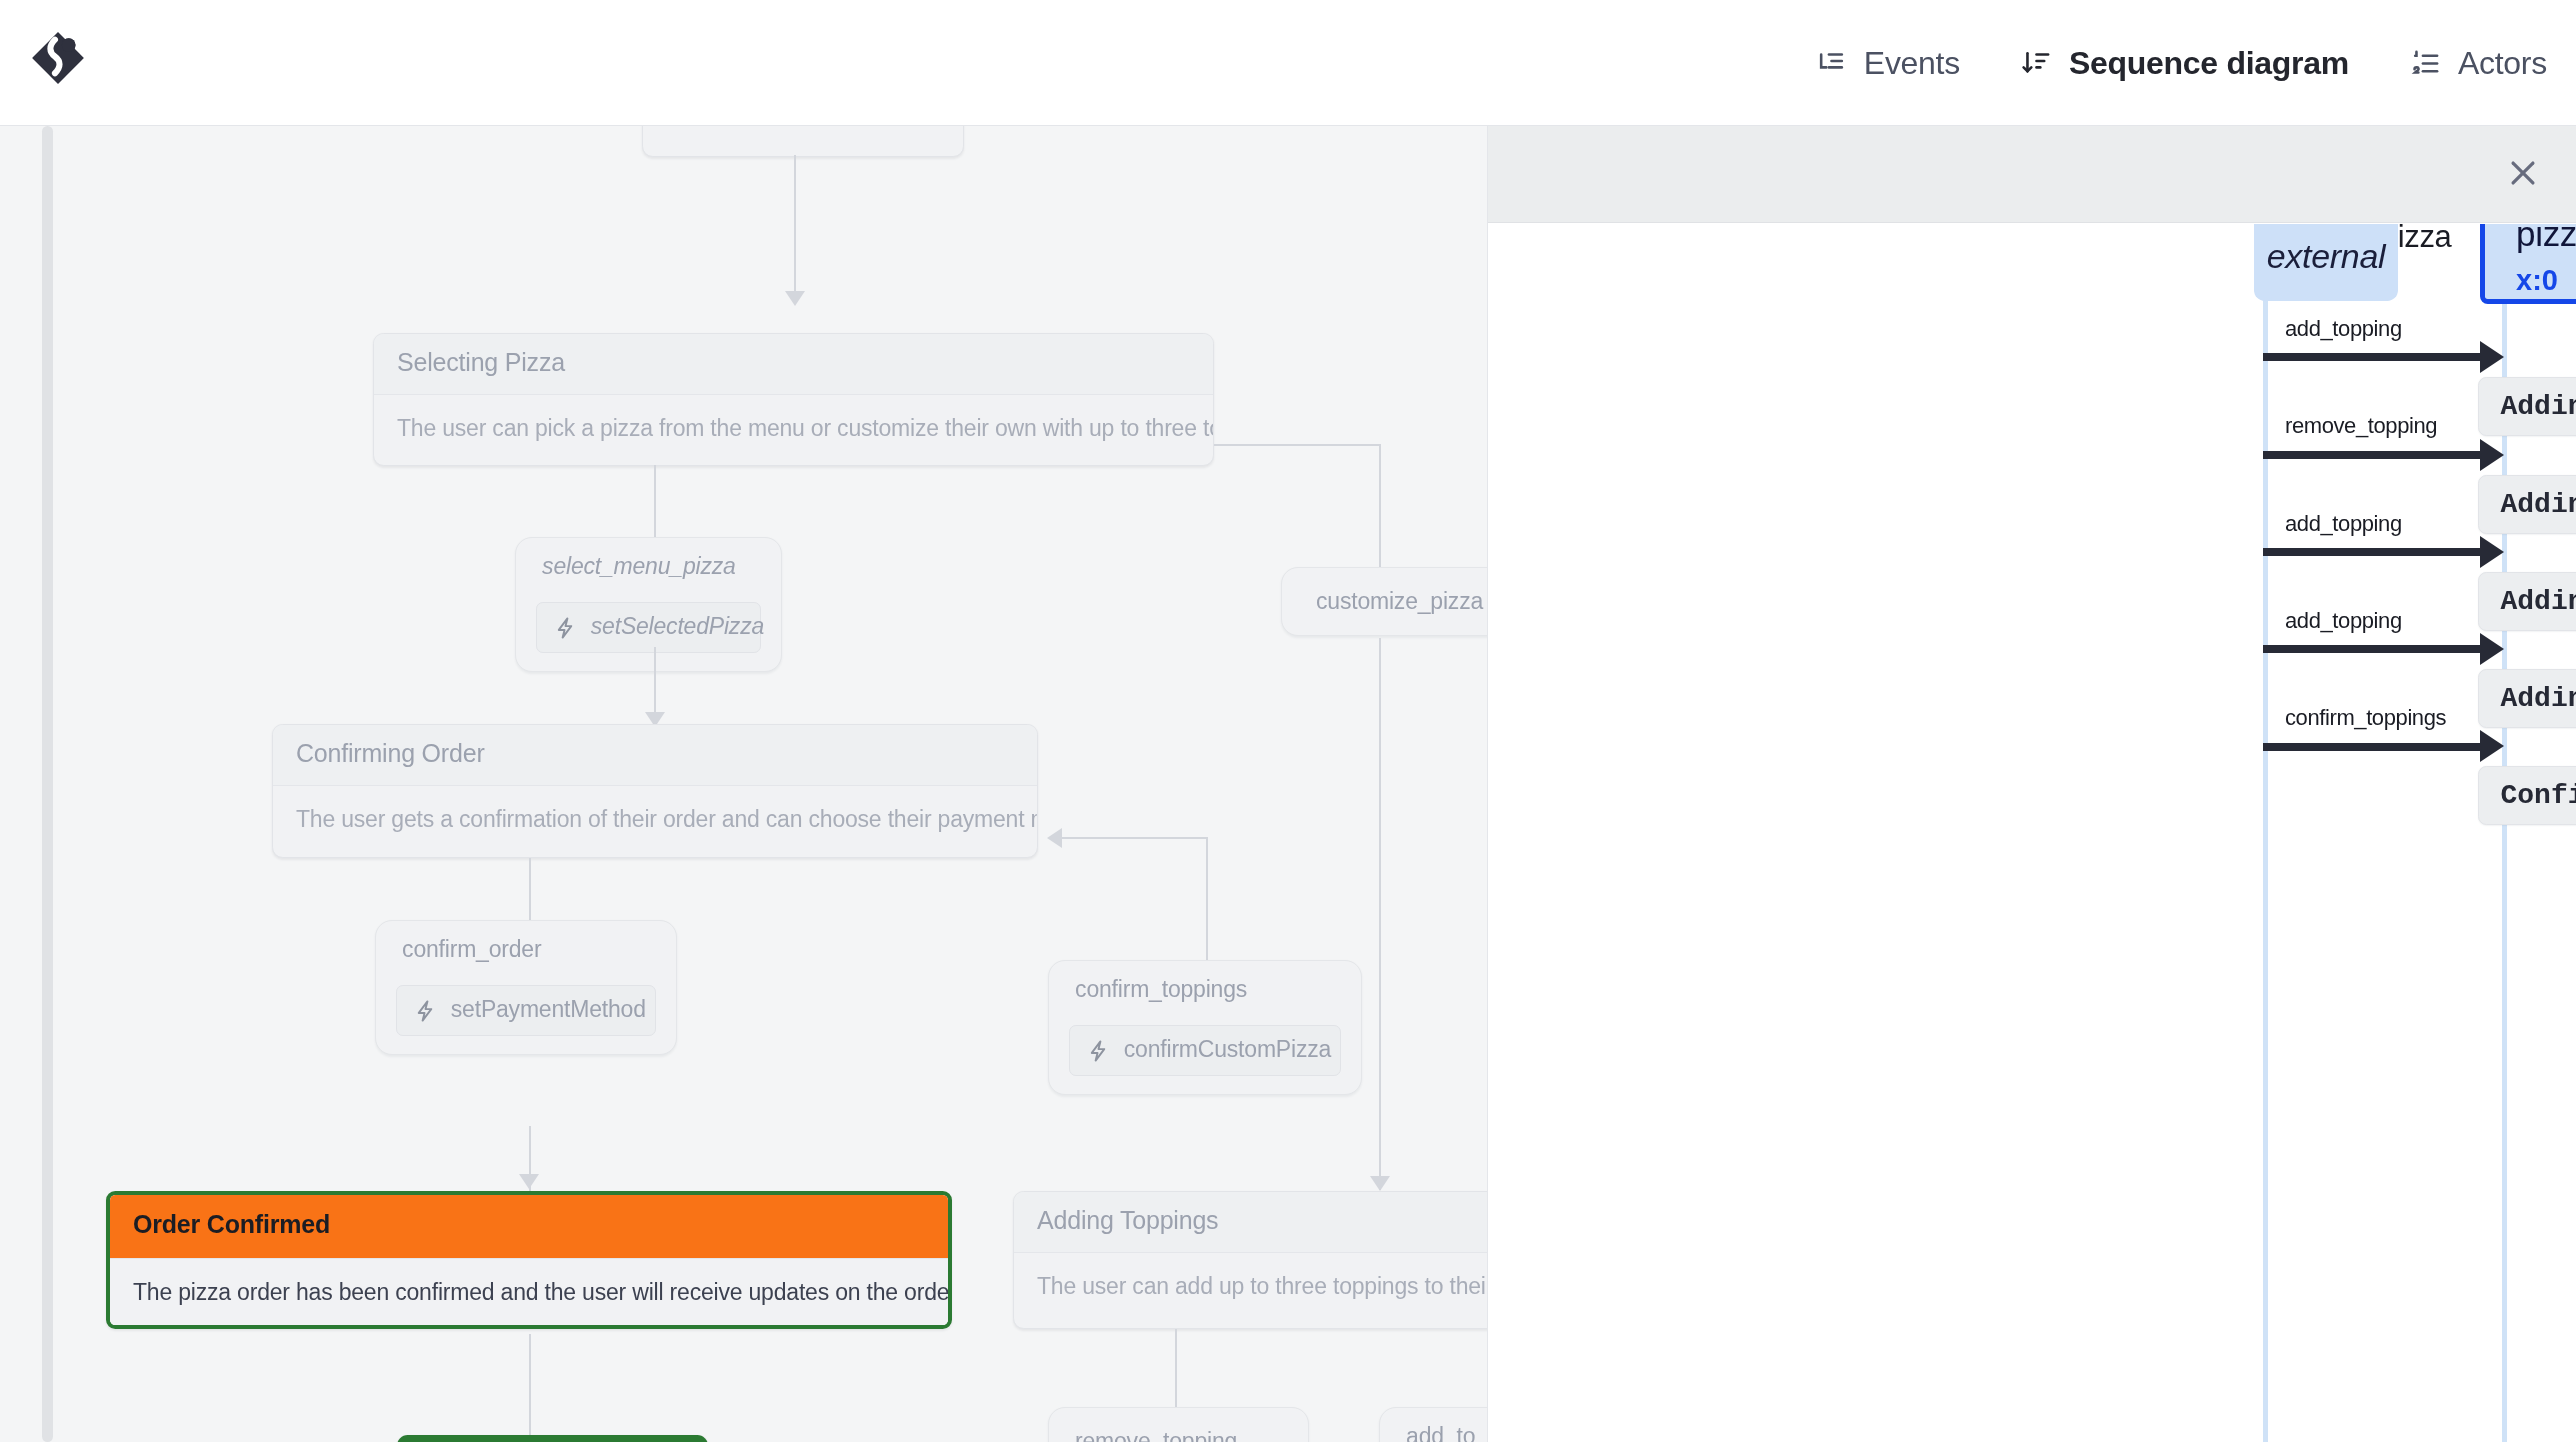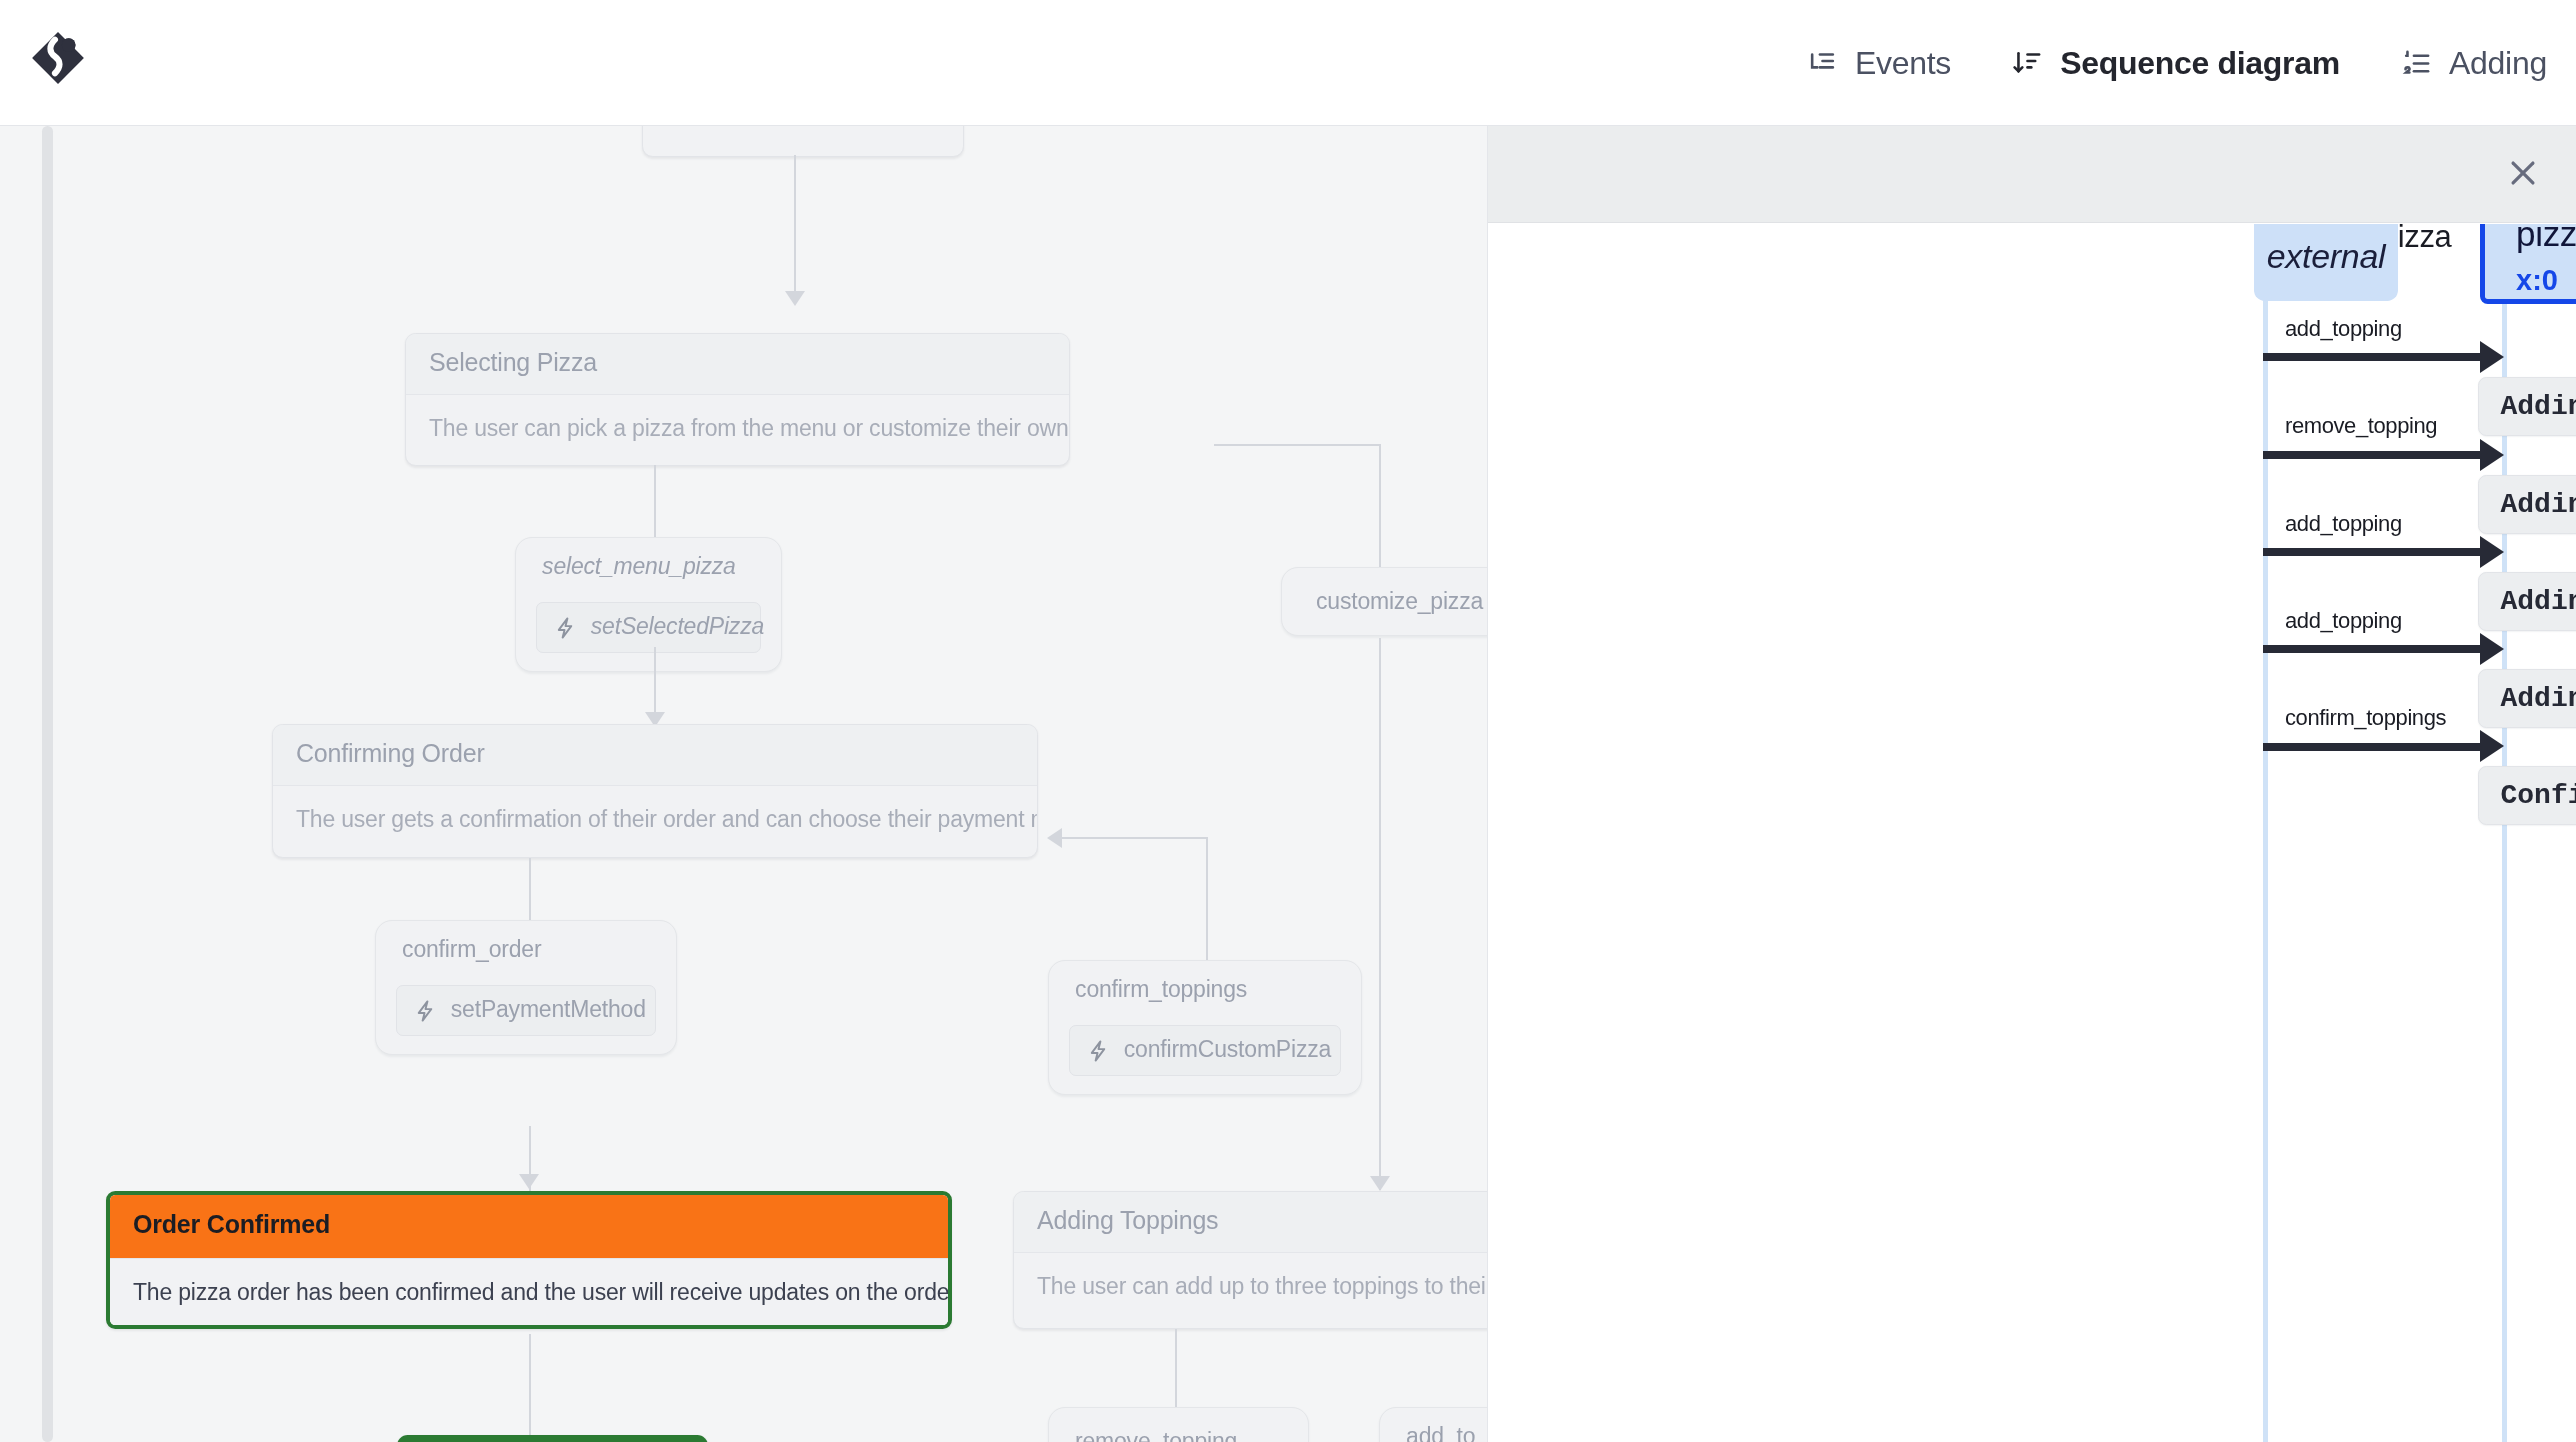--- a/index.html
+++ b/index.html
@@ -241,39 +241,39 @@
     <div class="nav-item">
       <span class="nav-ico">
         <svg viewBox="0 0 24 24" width="31" height="31" fill="none" stroke="#4b5162" stroke-width="2" stroke-linecap="round">
           <path d="M10 6h11"></path>
             <path d="M10 12h11"></path>
             <path d="M10 18h11"></path>
           <path d="M4 6h1V3"></path>
             <path d="M3.5 16.5A1.5 1.5 0 015 15h.5a1.2 1.2 0 01.6 2.2L4 19h2.5"></path>
         </svg>
       </span>
-      <span>Adding</span>
+      <span>Actors</span>
     </div>
 
   </div>
 </div>
 
 <div class="workspace">
 
   <div class="canvas">
     <div class="gutter"></div>
 
     <div class="canvas-inner">
 
       <div class="snode" style="left:642px;top:-46px;width:322px;height:77px;"></div>
 
       <div class="edge v" style="left:794px;top:29px;height:138px;"></div>
       <div class="arrowhead" style="left:785px;top:165px;"></div>
 
-      <div class="snode" style="left:373px;top:207px;width:665px;height:133px;margin-left:32px;">
+      <div class="snode" style="left:373px;top:207px;width:841px;height:133px;">
         <div class="shead">Selecting Pizza</div>
         <div class="sdesc">The user can pick a pizza from the menu or customize their own with up to three toppings.</div>
       </div>
 
       <div class="edge v" style="left:654px;top:339px;height:72px;"></div>
 
       <div class="edge h" style="left:1214px;top:318px;width:167px;"></div>
       <div class="edge v" style="left:1379px;top:318px;height:123px;"></div>
 
       <div class="enode" style="left:515px;top:411px;width:267px;font-style:italic;">

